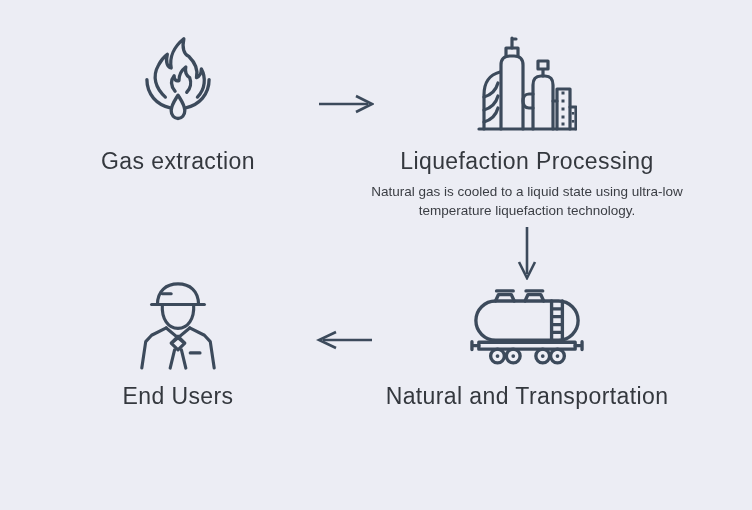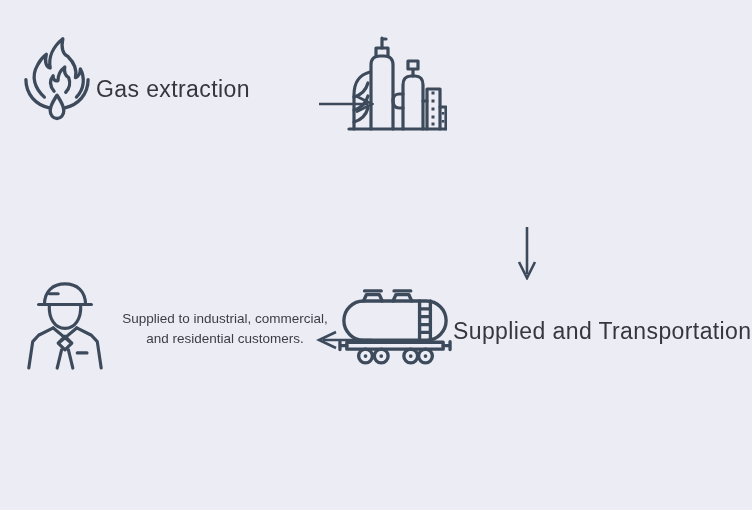--- a/index.html
+++ b/index.html
@@ -1,21 +1,21 @@
 <!DOCTYPE html>
 <html style="--background: #ECEDF4; --accent: #3C4A5B; --title: #34383E; --description: #3B3E44;"><head>
 <meta charset="utf-8">
 <style>
   html,body{margin:0;padding:0;background:#fff}
   .canvas{
     position:relative;width:752px;height:510px;overflow:hidden;
     background:var(--background,#ECEDF4);
     font-family:"Liberation Sans",sans-serif;
   }
-  .step{position:absolute;display:flex;flex-direction:row;align-items:center;text-align:center}
+  .step{position:absolute;display:flex;flex-direction:column;align-items:center;text-align:center}
   .icon-wrap{display:flex;align-items:flex-end;justify-content:center}
   .icon-wrap svg{display:block;color:var(--accent,#3C4A5B)}
   .step-title{
     color:var(--title,#34383E);font-size:23px;font-weight:400;
     letter-spacing:.4px;margin-top:13px;white-space:nowrap;
   }
   .step-desc{
     color:var(--description,#3B3E44);font-size:13.5px;line-height:1.42;margin-top:7px;
   }
   #step-1{left:18px;top:30px;width:320px}
@@ -75,20 +75,22 @@
           <rect x="84.5" y="56.5" width="3" height="3"></rect>
           <rect x="84.5" y="64.5" width="3" height="3"></rect>
           <rect x="84.5" y="72.5" width="3" height="3"></rect>
           <rect x="84.5" y="80.5" width="3" height="3"></rect>
           <rect x="84.5" y="87.5" width="3" height="3"></rect>
           <rect x="94.7" y="77" width="2.6" height="2.6"></rect>
           <rect x="94.7" y="85" width="2.6" height="2.6"></rect>
         </g>
       </svg>
     </div>
+    <div class="step-title">Liquefaction Processing</div>
+    <div class="step-desc">Natural gas is cooled to a liquid state using ultra-low temperature liquefaction technology.</div>
   </div>
 
   <div class="step" id="step-3">
     <div class="icon-wrap">
       <svg width="116" height="77" viewBox="0 0 118 78" fill="none" stroke="currentColor" stroke-width="3.4" stroke-linecap="round" stroke-linejoin="round">
         <rect x="7" y="12" width="104" height="40" rx="20"></rect>
         <path d="M27 12 L30 5.5 H43 L46 12 M28 1.8 H45"></path>
         <path d="M57 12 L60 5.5 H73 L76 12 M58 1.8 H75"></path>
         <path d="M84 12 V52 M95 12 V52 M84 20 H95 M84 28 H95 M84 36 H95 M84 44 H95"></path>
         <path d="M10 54 H108 V61 H10 Z"></path>
@@ -98,41 +100,41 @@
         <circle cx="75" cy="68" r="7"></circle>
         <circle cx="90" cy="68" r="7"></circle>
         <g fill="currentColor" stroke="none">
           <circle cx="29" cy="68" r="1.9"></circle>
           <circle cx="45" cy="68" r="1.9"></circle>
           <circle cx="75" cy="68" r="1.9"></circle>
           <circle cx="90" cy="68" r="1.9"></circle>
         </g>
       </svg>
     </div>
-    <div class="step-title">Supplied and Transportation</div>
+    <div class="step-title">Natural and Transportation</div>
   </div>
 
   <div class="step" id="step-4">
     <div class="icon-wrap">
       <svg width="94" height="90" viewBox="0 0 96 92" fill="none" stroke="currentColor" stroke-width="3.2" stroke-linecap="round" stroke-linejoin="round">
         <path d="M27 25 C27 11 36 4 48 4 C60 4 69 11 69 25"></path>
         <path d="M21 25 H75"></path>
         <path d="M32 14 H41"></path>
         <path d="M32 25 C31 40 38 49.5 48 49.5 C58 49.5 65 40 64 25"></path>
         <path d="M11 90 L15 63 L21 56.5 L36 49"></path>
         <path d="M85 90 L81 63 L75 56.5 L60 49"></path>
         <path d="M36 49 L54.5 64.5"></path>
         <path d="M60 49 L41.5 64.5"></path>
         <path d="M48 57.5 L55 64.5 L48 71.5 L41 64.5 Z"></path>
         <path d="M44.5 71.5 L40 90"></path>
         <path d="M51.5 71.5 L56 90"></path>
         <path d="M60.5 74.5 H70.5"></path>
       </svg>
     </div>
-    <div class="step-desc">Supplied to industrial, commercial, and residential customers.</div>
+    <div class="step-title">End Users</div>
   </div>
 
   <div class="arrow" id="arrow-1">
     <svg width="56" height="20" viewBox="0 0 56 20" fill="none" stroke="currentColor" stroke-width="2.6">
       <path d="M1 10 H50"></path>
       <path d="M38 2 L54 10 L38 18"></path>
     </svg>
   </div>
   <div class="arrow" id="arrow-2">
     <svg width="20" height="54" viewBox="0 0 20 54" fill="none" stroke="currentColor" stroke-width="2.6">

